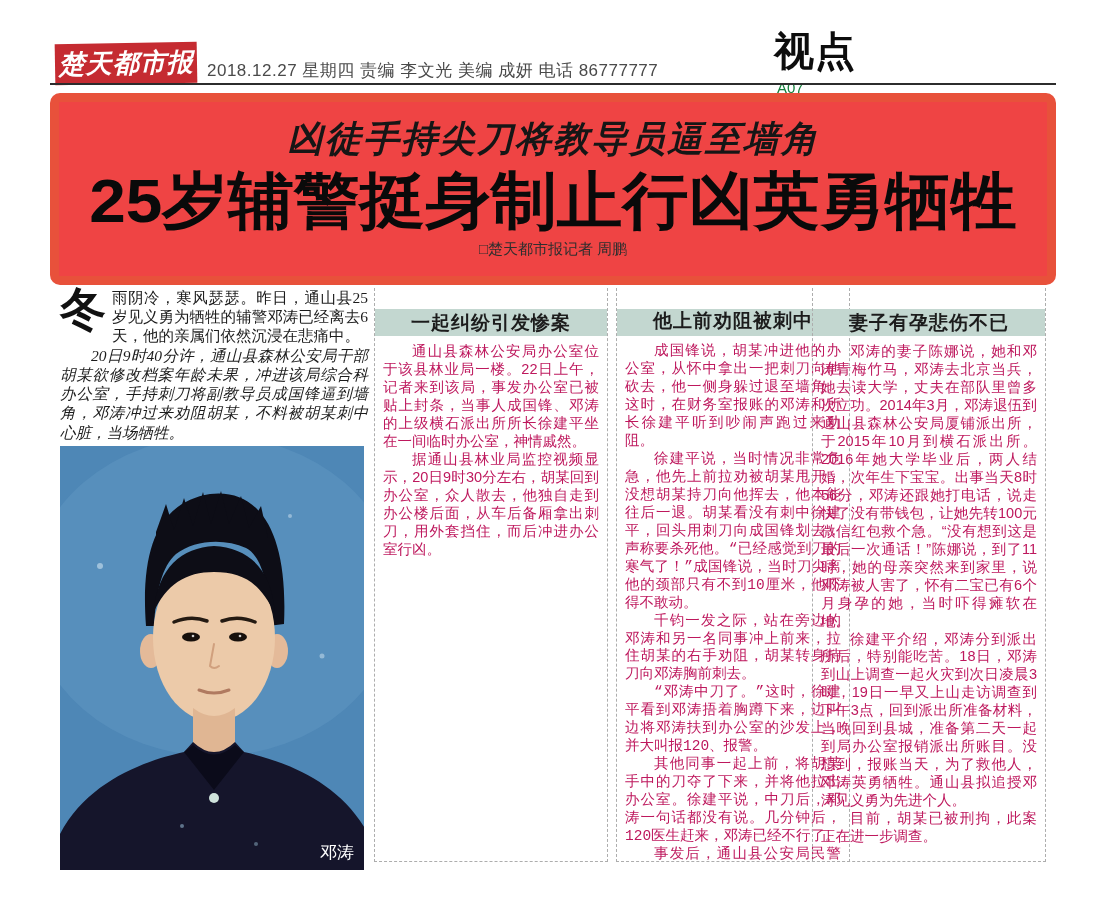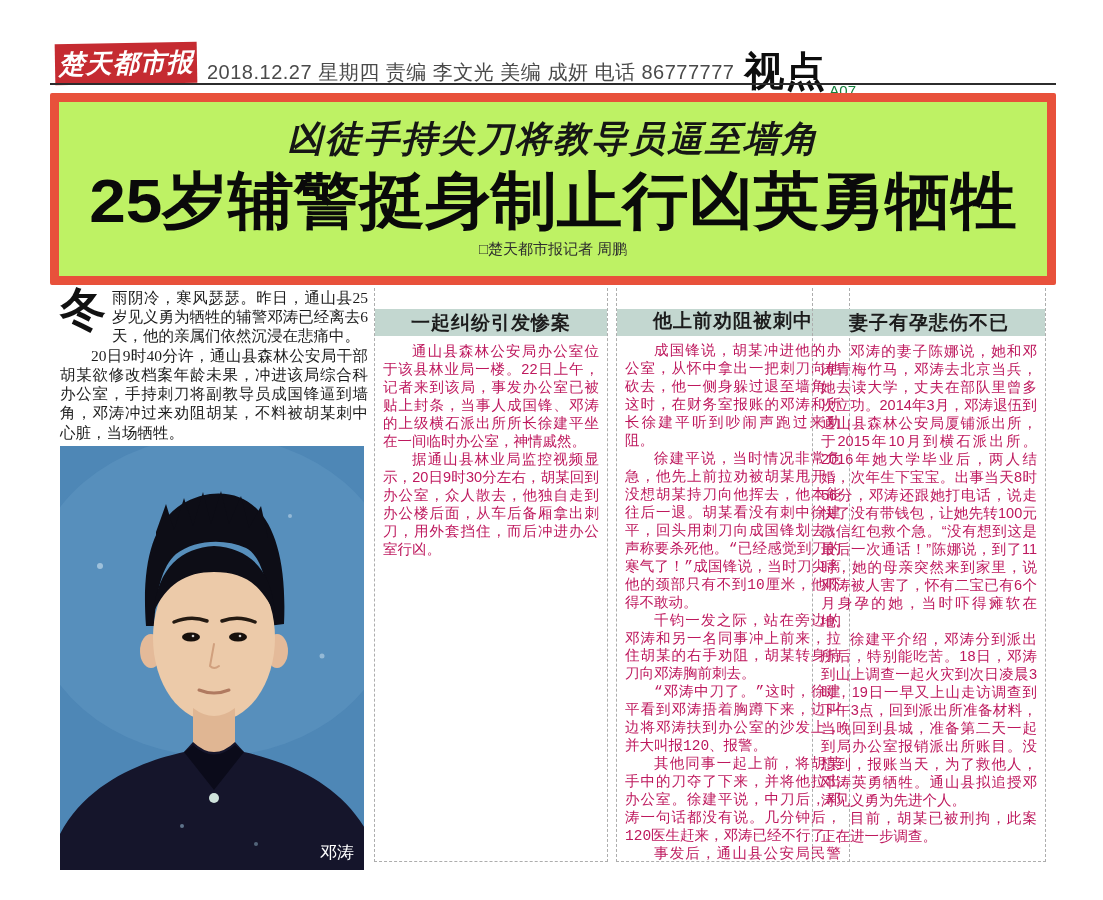--- a/index.html
+++ b/index.html
@@ -11,51 +11,51 @@
   
   .masthead{position:absolute;left:0;top:0;width:908px;height:90px;}
   .logo{
     position:absolute;left:55px;top:43px;width:142px;height:41px;
     background:#c52b31;color:#fff;display:flex;align-items:center;justify-content:center;
     font-family:"Liberation Serif","DejaVu Serif",serif;
     font-style:italic;font-weight:bold;font-size:26px;letter-spacing:1px;
     transform:rotate(-1deg);
   }
   .dateline{
-    position:absolute;left:207px;top:59px;font-size:20px;color:#4a4a4a;letter-spacing:.5px;
+    position:absolute;left:207px;top:59px;font-size:17px;color:#4a4a4a;letter-spacing:.5px;
   }
-  .section-wrap{position:absolute;right:52px;top:44px;display:flex;align-items:flex-end;}
+  .section-wrap{position:absolute;right:52px;top:24px;display:flex;align-items:flex-start;flex-direction:column;}
   .section-title{font-size:40px;font-weight:900;color:#0d0d0d;letter-spacing:1px;}
   .page-no{font-size:15px;color:#15803d;margin-left:3px;}
   .mast-rule{position:absolute;left:50px;top:83px;width:1006px;height:2px;background:#2c2c2c;}
 
   
   .headline-box{
     position:absolute;left:50px;top:93px;width:1006px;height:192px;box-sizing:border-box;
-    border:9px solid #e8513b;border-radius:2px;background:#bef264;text-align:center;
+    border:9px solid #e8513b;border-radius:10px;background:#ef4444;text-align:center;
   }
   .kicker{
     margin:13px 0 0 0;font-size:36px;font-weight:bold;font-style:italic;
     color:#161616;letter-spacing:2px;
   }
   .main-title{
     margin:4px 0 0 0;font-size:62px;font-weight:900;color:#0a0a0a;line-height:1.05;
     letter-spacing:0;transform:scaleX(1.06);transform-origin:center;white-space:nowrap;
   }
   .byline{margin:7px 0 0 0;font-size:15px;color:#2e2e2e;}
 
   
   .col{position:absolute;top:288px;}
   .col1{left:60px;width:308px;}
   .intro{
     font-family:"Liberation Serif","DejaVu Serif",serif;
     font-size:15.5px;line-height:1.24;color:#1c1c1c;text-align:justify;
   }
   .intro p{margin:0;}
-  .intro p.indent{text-indent:2em;}
+  .intro p.indent{text-indent:2em;font-style:italic;}
   .dropcap{
     float:left;font-size:46px;line-height:.88;font-weight:bold;color:#111;
     margin:2px 6px 0 0;font-family:"Liberation Serif","DejaVu Serif",serif;
   }
   .photo{
     position:relative;margin-top:4px;width:304px;height:424px;overflow:hidden;background:#eab308;
   }
   .photo svg{display:block;}
 
   .story{

